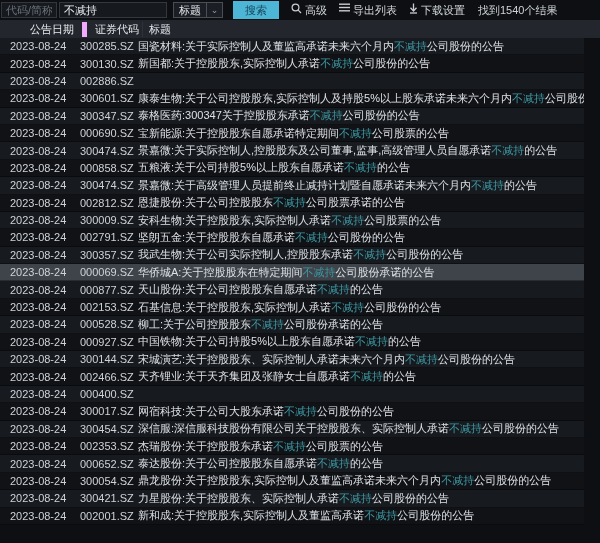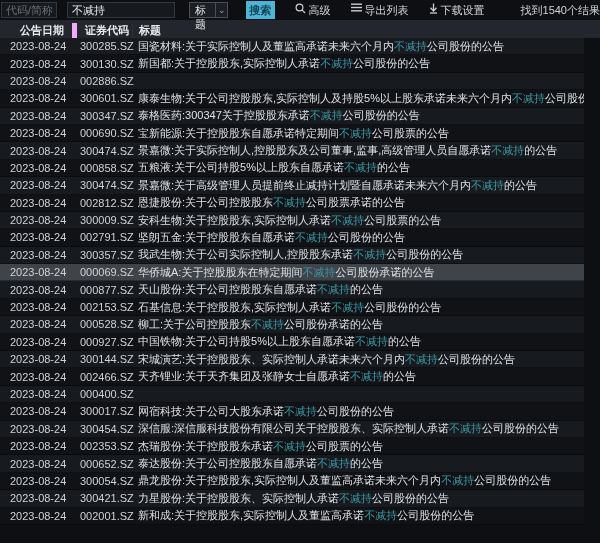--- a/index.html
+++ b/index.html
@@ -19,21 +19,20 @@
     color:#d6dade;
     -webkit-font-smoothing:antialiased;
   }
   
   .toolbar{
     height:20px;
     display:flex;
     align-items:center;
     background:var(--bar-bg);
     padding:0 0 0 0;
-    gap:8px;
   }
   .inp{
     height:16px;
     background:#16191e;
     border:1px solid #33383f;
     color:#e8eaed;
     font-size:11px;
     font-family:inherit;
     padding:0 4px;
     outline:none;
@@ -66,46 +65,47 @@
     font-size:9px;
   }
   .btn-search{
     height:18px;
     width:46px;
     margin-left:10px;
     background:var(--accent);
     color:#17455a;
     border:none;
     font-size:11px;
-    font-weight:bold;
+    font-weight:normal;
     font-family:inherit;
     cursor:pointer;
   }
   .tool{
     display:flex;
     gap:3px;
     margin-left:12px;
     color:#d2d6db;
     cursor:pointer;
     white-space:nowrap;
   }
   .tool svg{display:block;}
   .results{
-    margin-left:28px;
+    margin-left:13px;
     color:#cfd3d8;
     white-space:nowrap;
   }
   
   .thead{
     height:18px;
     display:flex;
-    align-items:flex-end;
+    align-items:center;
     background:#23262c;
     color:#e6e9ed;
-    font-weight:bold;
+    font-weight:normal;
+    padding-left:10px;
   }
   .thead .h-date{width:72px;padding-left:20px;}
   .thead .h-code{width:60px;padding-left:8px;border-left:5px solid #f0abfc;}
   .thead .h-title{flex:1;padding-left:6px;border-left:1px solid #2e3238;}
   .tbody{width:584px;}
   .row{
     height:17.4px;
     display:flex;
     align-items:center;
     white-space:nowrap;

